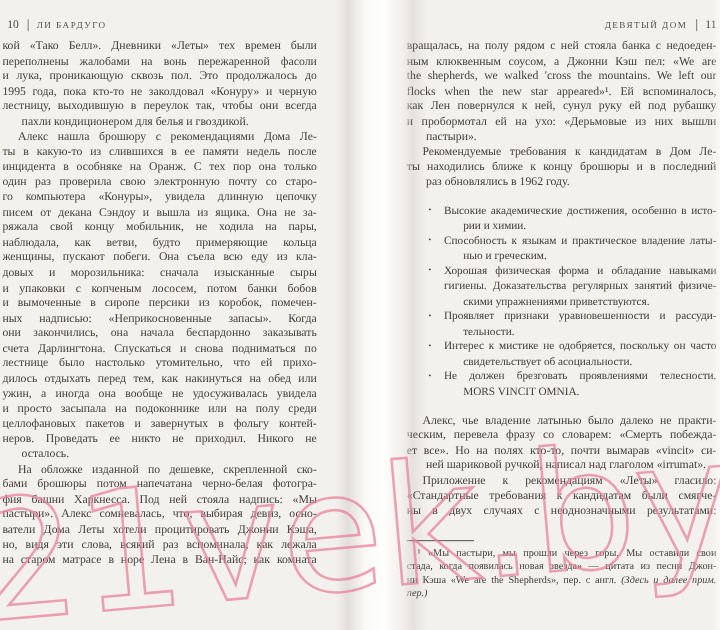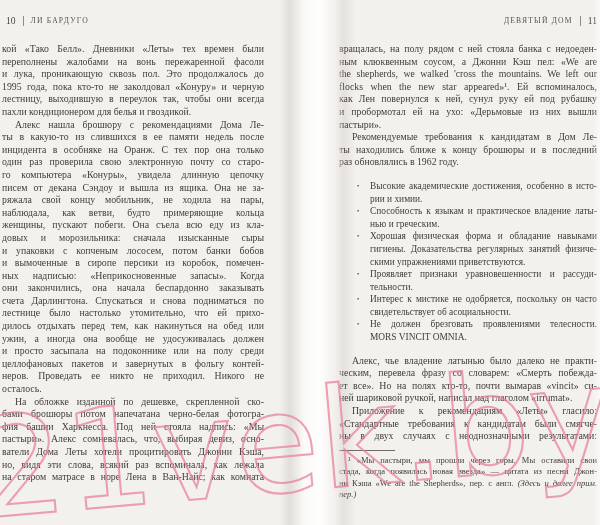--- a/index.html
+++ b/index.html
@@ -14,25 +14,25 @@
 
   
   .page-header{position:absolute;top:15px;display:flex;align-items:center;
                font-size:7.6px;letter-spacing:1.2px;color:#565150;}
   .left-page .page-header{left:4px;}
   .right-page .page-header{right:0;}
   .pagenum{font-size:9.6px;letter-spacing:0;color:#4a4644;}
   .hdr-bar{width:1px;height:10px;background:#918c87;margin:0 7px;}
 
   
-  .body-text{position:absolute;top:43px;left:0;right:0;}
+  .body-text{position:absolute;top:33px;left:0;right:0;}
   .bl{font-size:9.8px;line-height:12.6px;height:12.6px;overflow:hidden;
       text-align:justify;text-align-last:justify;position:relative;}
   .bl.indent{padding-left:13px;}
-  .bl.last{text-align-last:left;}
+  .bl.last{text-align-last:left;margin-left:16px;}
 
   
   .bullets{margin:11px 0 11px 0;}
   .bullet-line{padding-left:31px;font-size:9.4px;}
   .mark{position:absolute;left:18px;top:0;font-size:6.5px;color:#423d39;}
 
   
   .footnote{position:absolute;top:450px;left:0;right:0;}
   .fn-rule{width:56px;border-top:1px solid #6f6a66;margin-bottom:4px;}
   .fl{font-size:8.5px;line-height:11.3px;height:11.3px;overflow:hidden;
@@ -85,21 +85,21 @@
         <div class="bl">наблюдала, как ветви, будто примеряющие кольца</div>
         <div class="bl">женщины, пускают побеги. Она съела всю еду из кла-</div>
         <div class="bl">довых и морозильника: сначала изысканные сыры</div>
         <div class="bl">и упаковки с копченым лососем, потом банки бобов</div>
         <div class="bl">и вымоченные в сиропе персики из коробок, помечен-</div>
         <div class="bl">ных надписью: «Неприкосновенные запасы». Когда</div>
         <div class="bl">они закончились, она начала беспардонно заказывать</div>
         <div class="bl">счета Дарлингтона. Спускаться и снова подниматься по</div>
         <div class="bl">лестнице было настолько утомительно, что ей прихо-</div>
         <div class="bl">дилось отдыхать перед тем, как накинуться на обед или</div>
-        <div class="bl">ужин, а иногда она вообще не удосуживалась должен</div>
+        <div class="bl">ужин, а иногда она вообще не удосуживалась увидела</div>
         <div class="bl">и просто засыпала на подоконнике или на полу среди</div>
         <div class="bl">целлофановых пакетов и завернутых в фольгу контей-</div>
         <div class="bl">неров. Проведать ее никто не приходил. Никого не</div>
         <div class="bl last">осталось.</div>
         <div class="bl indent">На обложке изданной по дешевке, скрепленной ско-</div>
         <div class="bl">бами брошюры потом напечатана черно-белая фотогра-</div>
         <div class="bl">фия башни Харкнесса. Под ней стояла надпись: «Мы</div>
         <div class="bl">пастыри». Алекс сомневалась, что, выбирая девиз, осно-</div>
         <div class="bl">ватели Дома Леты хотели процитировать Джонни Кэша,</div>
         <div class="bl">но, видя эти слова, всякий раз вспоминала, как лежала</div>

